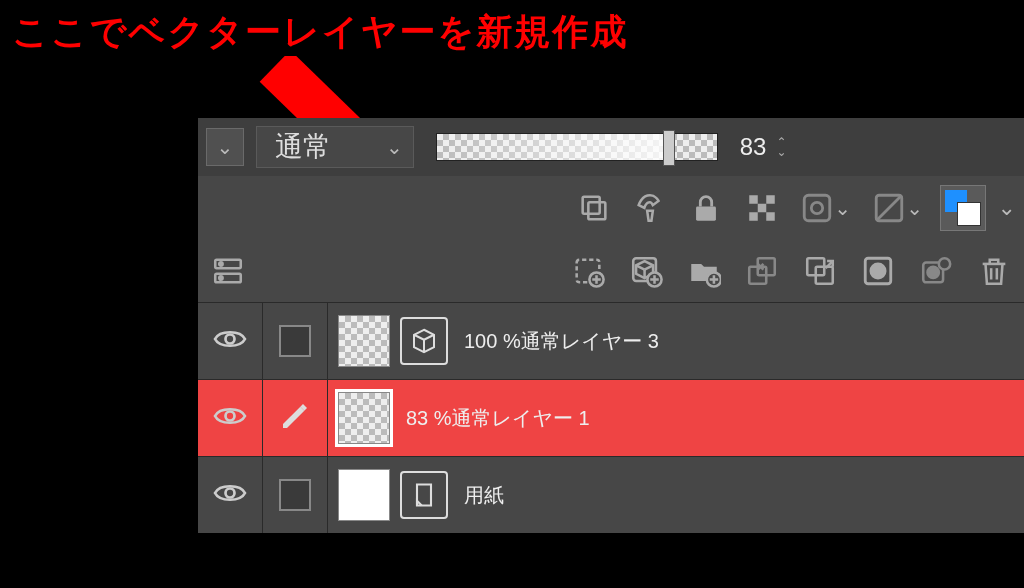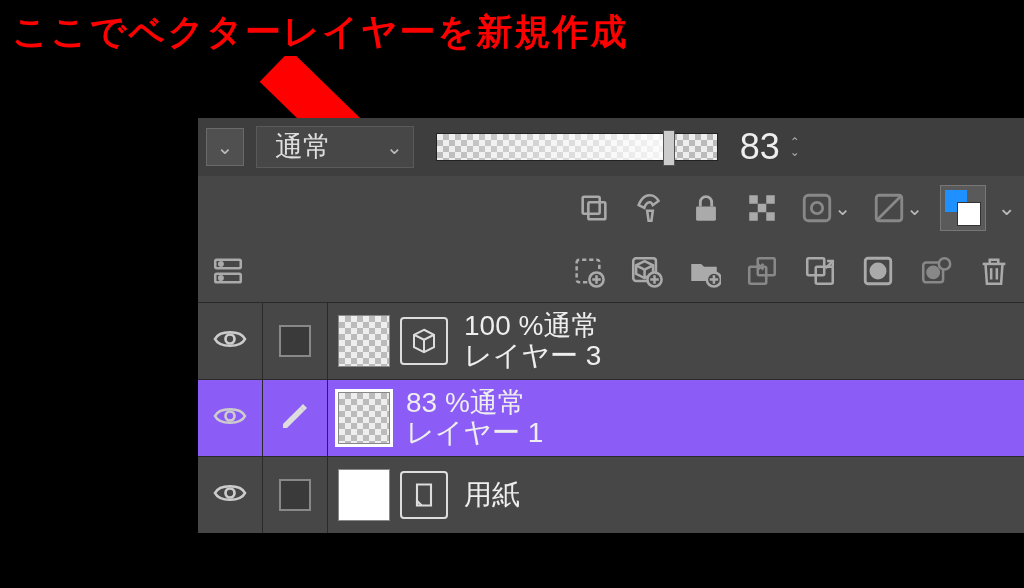--- a/index.html
+++ b/index.html
@@ -90,21 +90,21 @@
   left: 83%;
   top: -4px;
   width: 10px;
   height: 34px;
   background: #ccc;
   border: 1px solid #555;
   transform: translateX(-50%);
 }
 .opacity-val {
   color: #eee;
-  font-size: 36px;
+  font-size: 24px;
   margin-left: 16px;
 }
 .spinner {
   display: flex;
   flex-direction: column;
   margin-left: 4px;
   color: #aaa;
   font-size: 12px;
   line-height: 10px;
 }
@@ -156,21 +156,21 @@
 .layer-list {
 }
 .layer-item {
   display: flex;
   align-items: center;
   height: 76px;
   border-top: 1px solid #2a2a2a;
   background: #474747;
 }
 .layer-item.selected {
-  background: #8b5cf6;
+  background: #ef4444;
 }
 .layer-item.selected .thumb {
   outline: 3px solid #ffffff;
 }
 .vis-cell, .lock-cell {
   width: 64px;
   height: 100%;
   display: flex;
   align-items: center;
   justify-content: center;
@@ -210,23 +210,22 @@
   display: flex;
   align-items: center;
   justify-content: center;
   border-radius: 4px;
 }
 .type-badge.paper {
   border-color: #ddd;
 }
 .layer-text {
   display: flex;
-  flex-direction: column;
   color: #eee;
-  font-size: 28px;
+  font-size: 20px;
   line-height: 30px;
   margin-left: 6px;
 }
 .layer-text .top { white-space: nowrap; }
 </style>
 </head>
 <body>
 
 <div class="annotation">ここでベクターレイヤーを新規作成</div>
 

